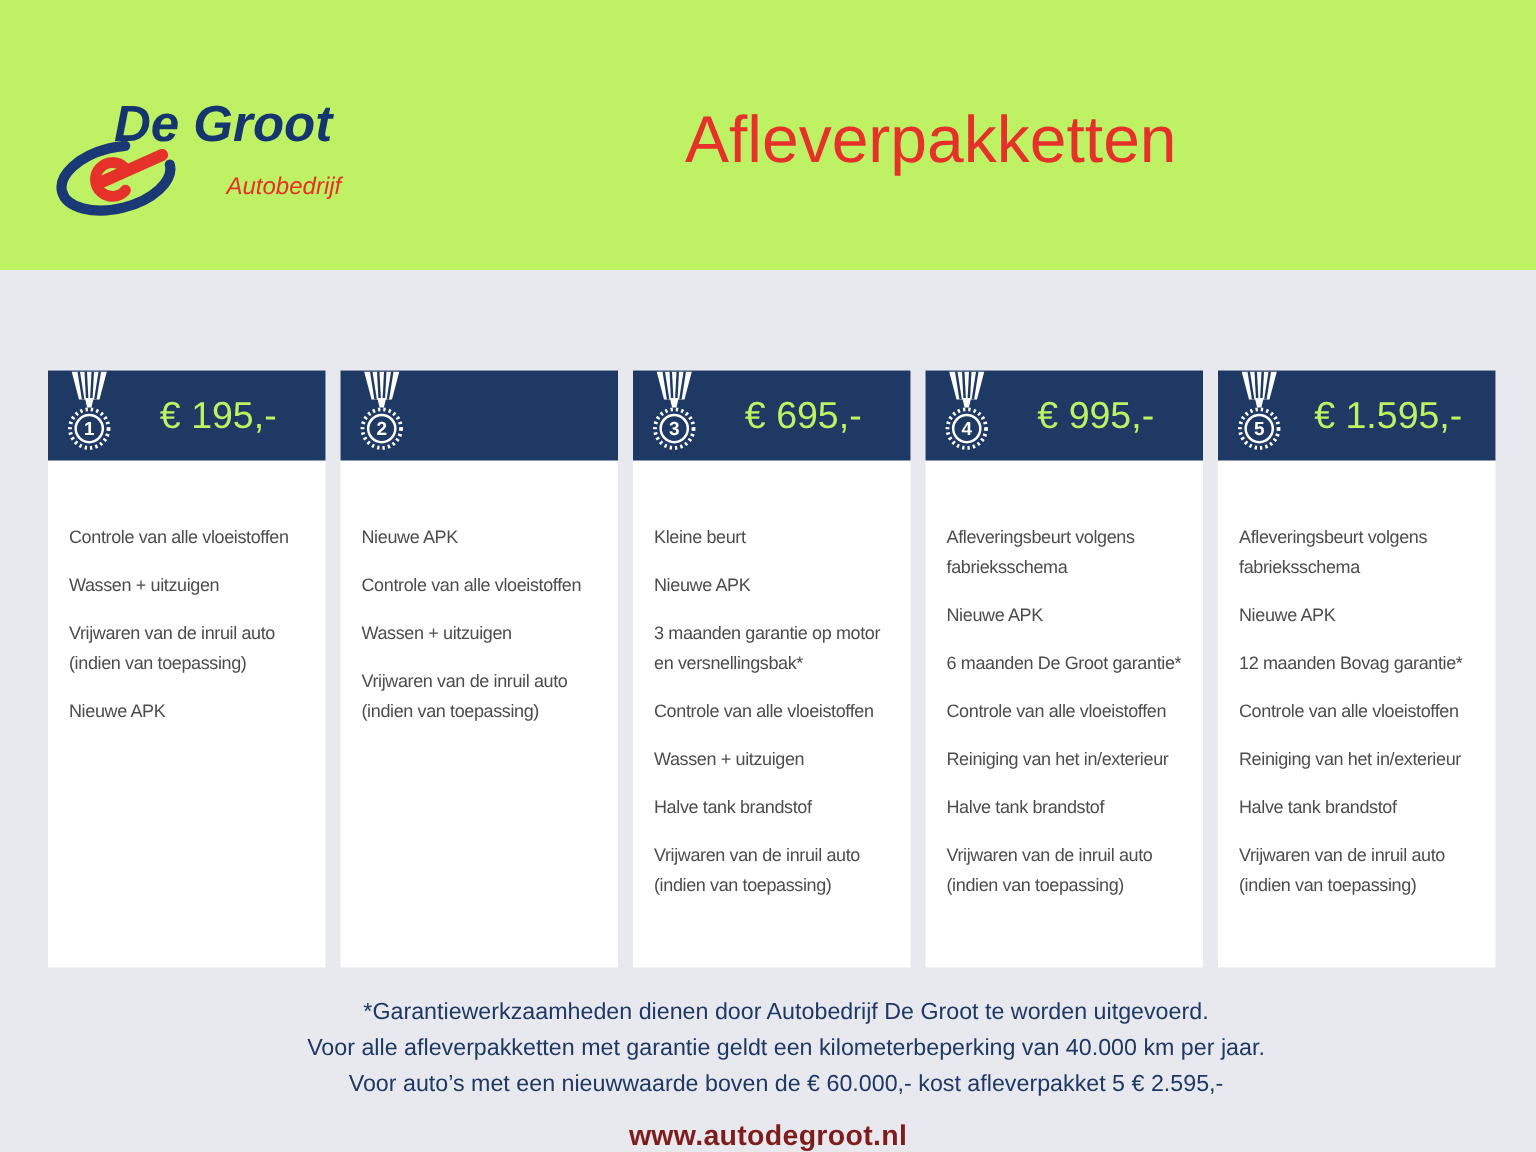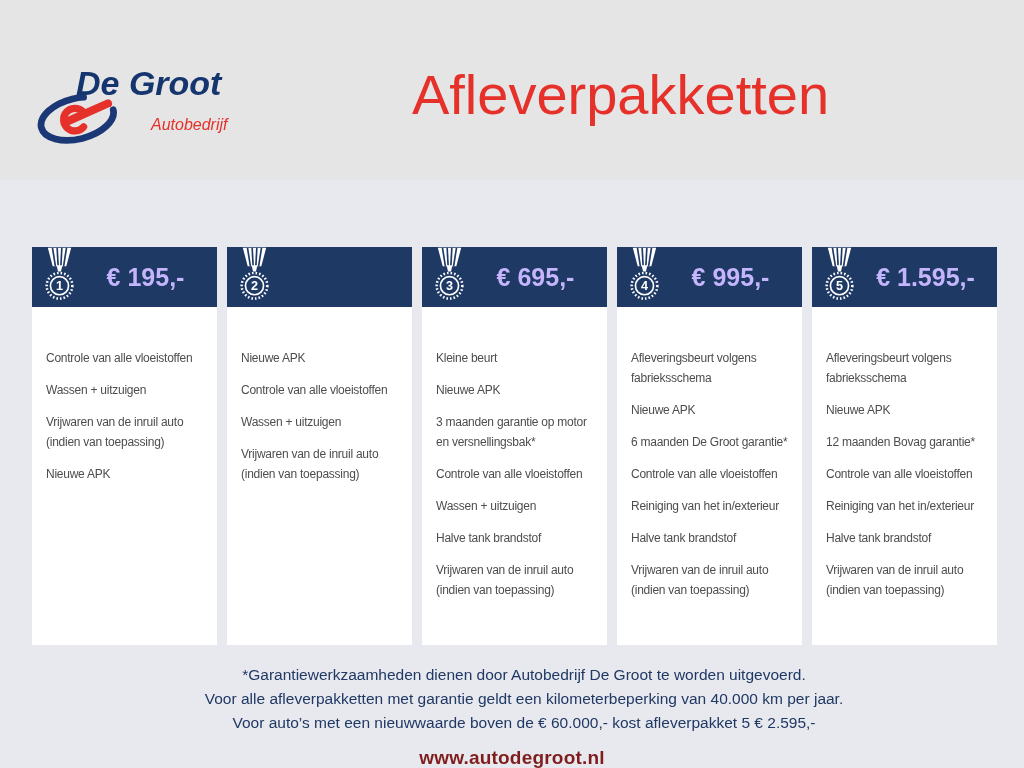--- a/index.html
+++ b/index.html
@@ -6,39 +6,39 @@
   body {
     width:1024px; height:768px;
     background:#ffffff;
     font-family:"Liberation Sans", sans-serif;
     overflow:hidden;
     position:relative;
   }
 
   
   .band-top {
-    height:180px; background:#e5e5e5;
+    height:180px; background:#bef264;
     display:flex; align-items:center;
   }
   .logo-wrap { position:relative; width:235px; height:148px; flex:0 0 235px; }
   .logo-mark { position:absolute; left:33px; top:72px; width:94px; height:56px; }
   .logo-name {
     position:absolute; left:76px; top:48px;
     font-size:34px; font-weight:bold; font-style:italic;
     color:#15356f; letter-spacing:0px; white-space:nowrap;
   }
   .logo-sub {
     position:absolute; left:151px; top:100px;
     font-size:16px; font-weight:normal; font-style:italic;
     color:#e6312a; white-space:nowrap;
   }
   .title-wrap { flex:1; text-align:center; }
   .page-title {
     margin:8px 18px 0 0;
-    font-size:56px; font-weight:500;
+    font-size:44px; font-weight:500;
     color:#e6312a; letter-spacing:0px;text-align:center;
   }
 
   
   .band-gray {
     height:589px; background:#e8e9ee;
     box-sizing:border-box; padding-top:67px;
   }
 
   
@@ -49,21 +49,21 @@
   }
   .card { flex:1; background:#ffffff; display:flex; flex-direction:column; }
   .card-header {
     height:60px; flex:0 0 60px;
     background:#1f3965;
     display:flex; align-items:center;
   }
   .medal { width:37px; height:58px; margin-left:9px; align-self:flex-start; flex:0 0 37px; }
   .price {
     flex:1; text-align:center;
-    color:#c4b5fd; font-weight:bold; font-size:25px;
+    color:#bef264; font-weight:normal; font-size:25px;
     padding-right:4px; white-space:nowrap;
   }
   .card-body { padding:41px 6px 0 14px; }
   .pkg-item {
     font-size:12px; line-height:20px; letter-spacing:-0.25px;
     color:#4d4d4d; margin-bottom:12px;
   }
 
   
   .footnotes {

